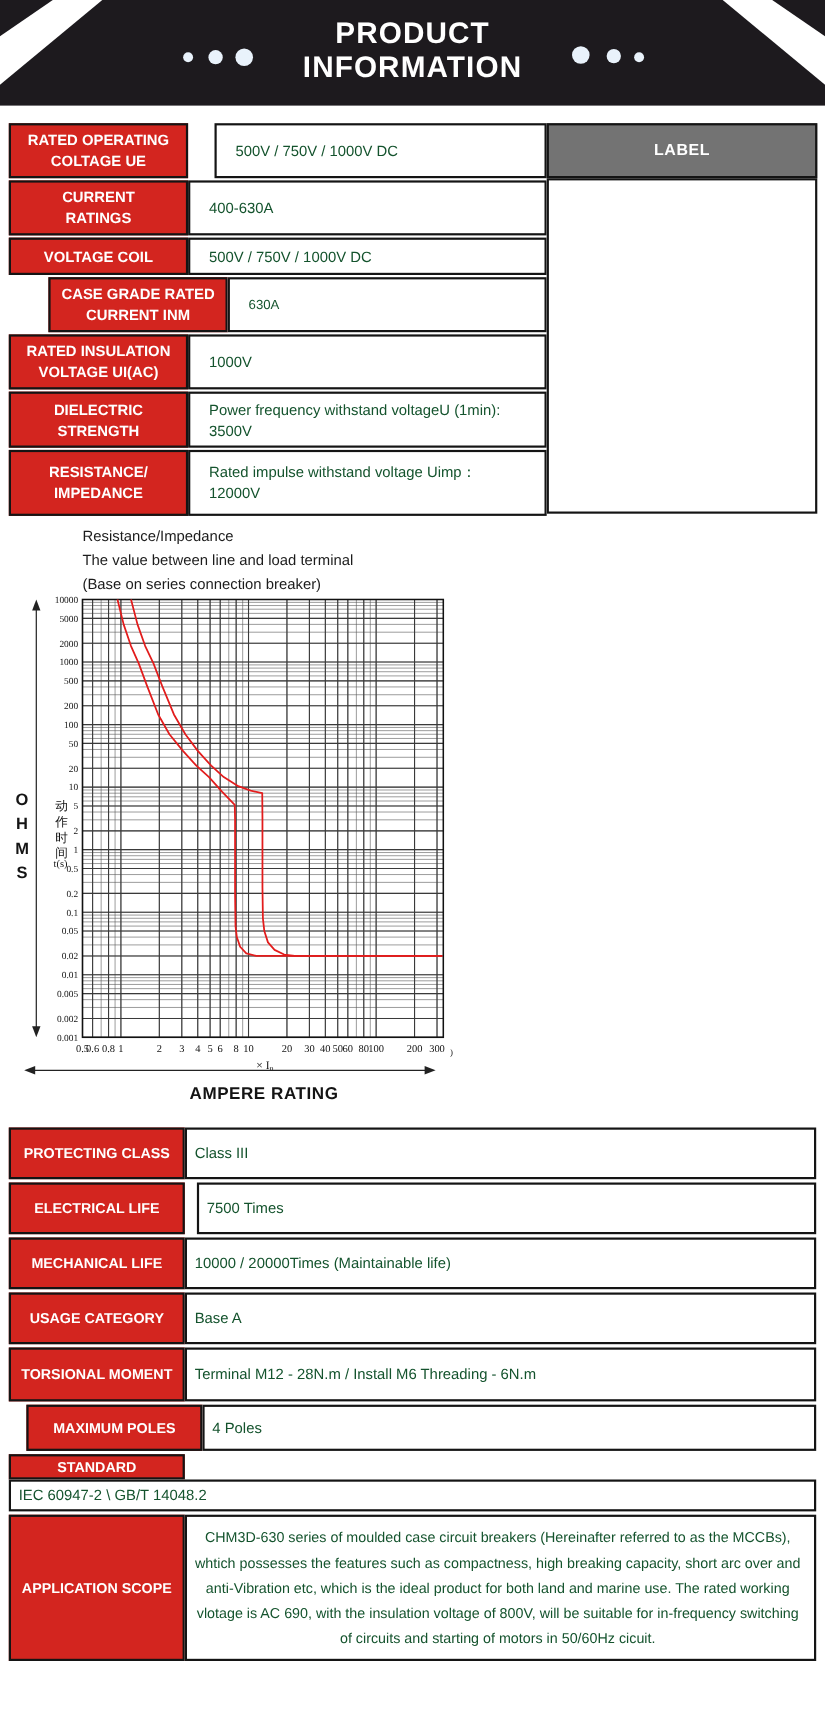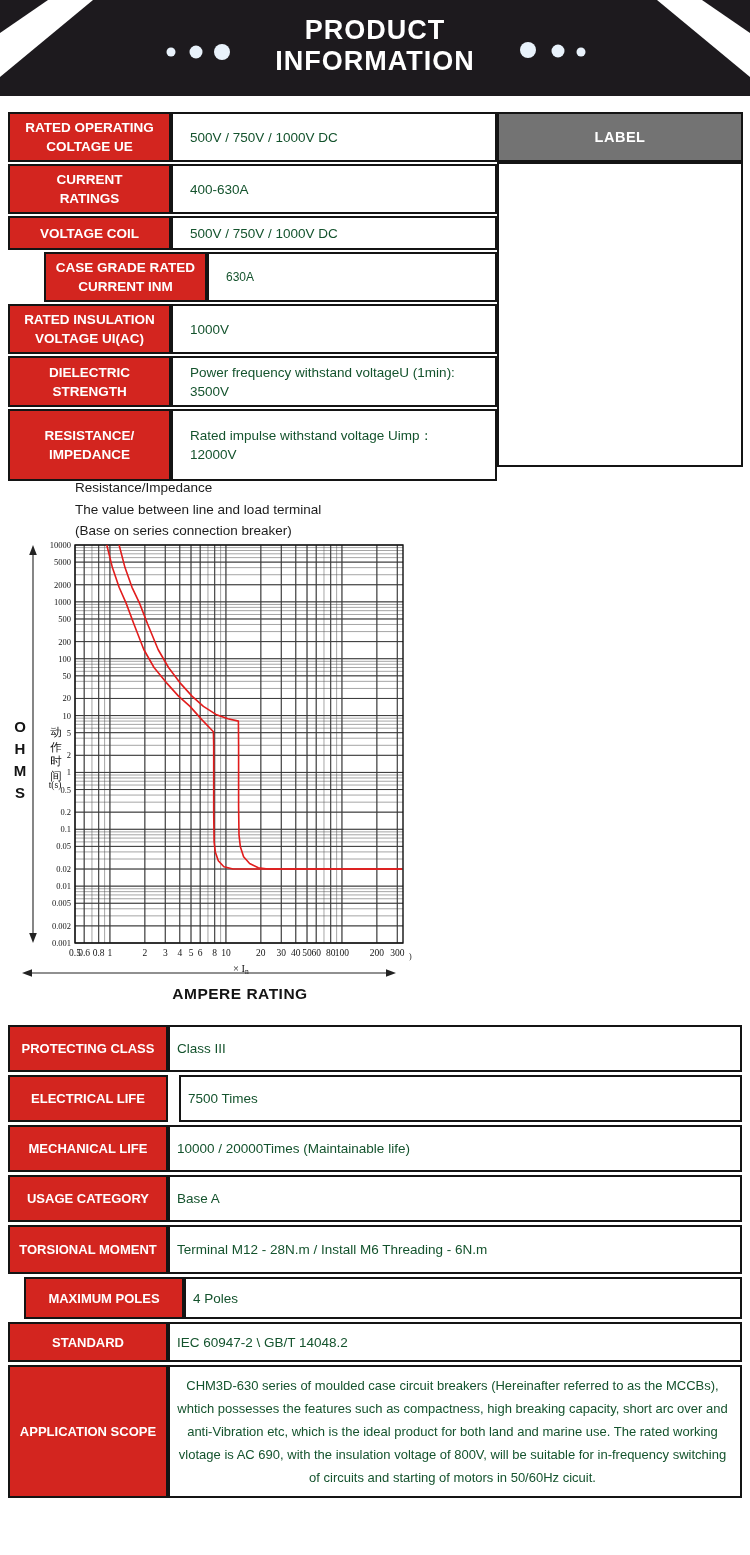--- a/index.html
+++ b/index.html
@@ -61,21 +61,21 @@
         <circle cx="581" cy="52" r="4.5" fill="#e9f2fb"></circle>
       </g>
     </svg>
     <div class="banner-title">
       <div>PRODUCT</div>
       <div>INFORMATION</div>
     </div>
   </div>
 
   <div id="table1" class="spec-table">
-      <div class="spec-row" style="height: 50px;">
+      <div class="spec-row" style="height: 50px; gap: 24px;">
         <div class="spec-label">RATED OPERATING
 COLTAGE UE</div>
         <div class="spec-value">500V / 750V / 1000V DC</div>
       </div>
       <div class="spec-row" style="height: 50px;">
         <div class="spec-label">CURRENT
 RATINGS</div>
         <div class="spec-value">400-630A</div>
       </div>
       <div class="spec-row" style="height: 34px;">
@@ -91,21 +91,21 @@
         <div class="spec-label">RATED INSULATION
 VOLTAGE UI(AC)</div>
         <div class="spec-value">1000V</div>
       </div>
       <div class="spec-row" style="height: 51px;">
         <div class="spec-label">DIELECTRIC
 STRENGTH</div>
         <div class="spec-value">Power frequency withstand voltageU (1min):
 3500V</div>
       </div>
-      <div class="spec-row" style="height: 72px;">
+      <div class="spec-row" style="height: 60px;">
         <div class="spec-label">RESISTANCE/
 IMPEDANCE</div>
         <div class="spec-value">Rated impulse withstand voltage Uimp：
 12000V</div>
       </div>
     </div>
 
   <div class="label-box">
     <div class="label-box-header">LABEL</div>
     <div class="label-box-body"></div>
@@ -343,21 +343,21 @@
         <div class="spec-value">Base A</div>
       </div>
       <div class="spec-row" style="height: 49px;">
         <div class="spec-label">TORSIONAL MOMENT</div>
         <div class="spec-value">Terminal M12 - 28N.m / Install M6 Threading - 6N.m</div>
       </div>
       <div class="spec-row" style="height: 42px; padding-left: 16px;">
         <div class="spec-label">MAXIMUM POLES</div>
         <div class="spec-value">4 Poles</div>
       </div>
-      <div class="spec-row" style="height: 40px;">
+      <div class="spec-row" style="height: 52px; flex-direction: column;">
         <div class="spec-label">STANDARD</div>
         <div class="spec-value">IEC 60947-2 \ GB/T 14048.2</div>
       </div>
       <div class="spec-row" style="height: 133px;">
         <div class="spec-label">APPLICATION SCOPE</div>
         <div class="spec-value center">CHM3D-630 series of moulded case circuit breakers (Hereinafter referred to as the MCCBs), whtich possesses the features such as compactness, high breaking capacity, short arc over and anti-Vibration etc, which is the ideal product for both land and marine use. The rated working vlotage is AC 690, with the insulation voltage of 800V, will be suitable for in-frequency switching of circuits and starting of motors in 50/60Hz cicuit.</div>
       </div>
     </div>
 
 </div>

